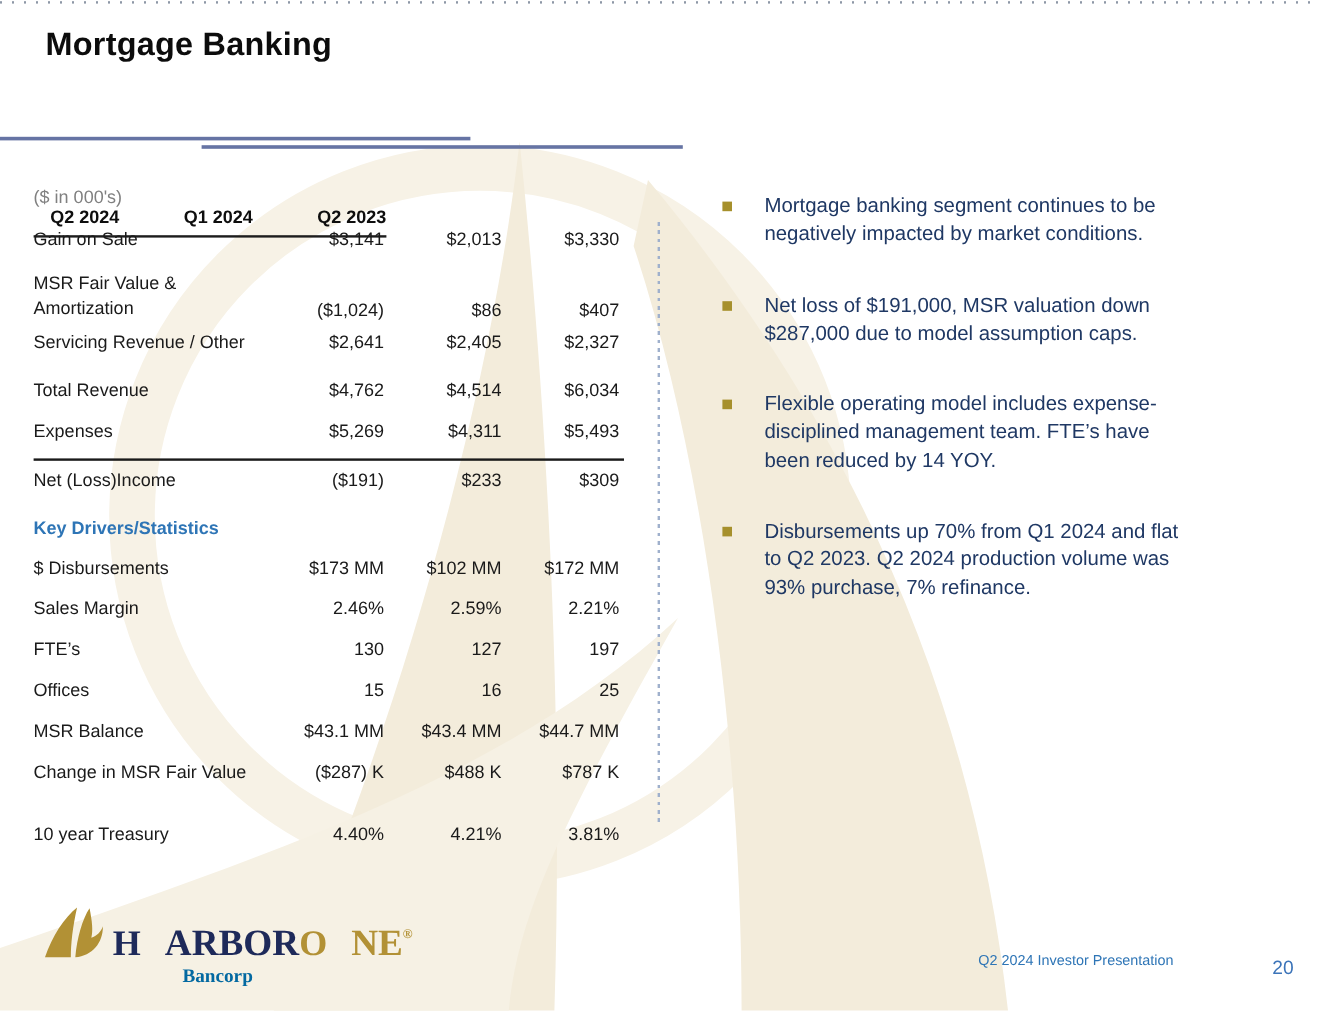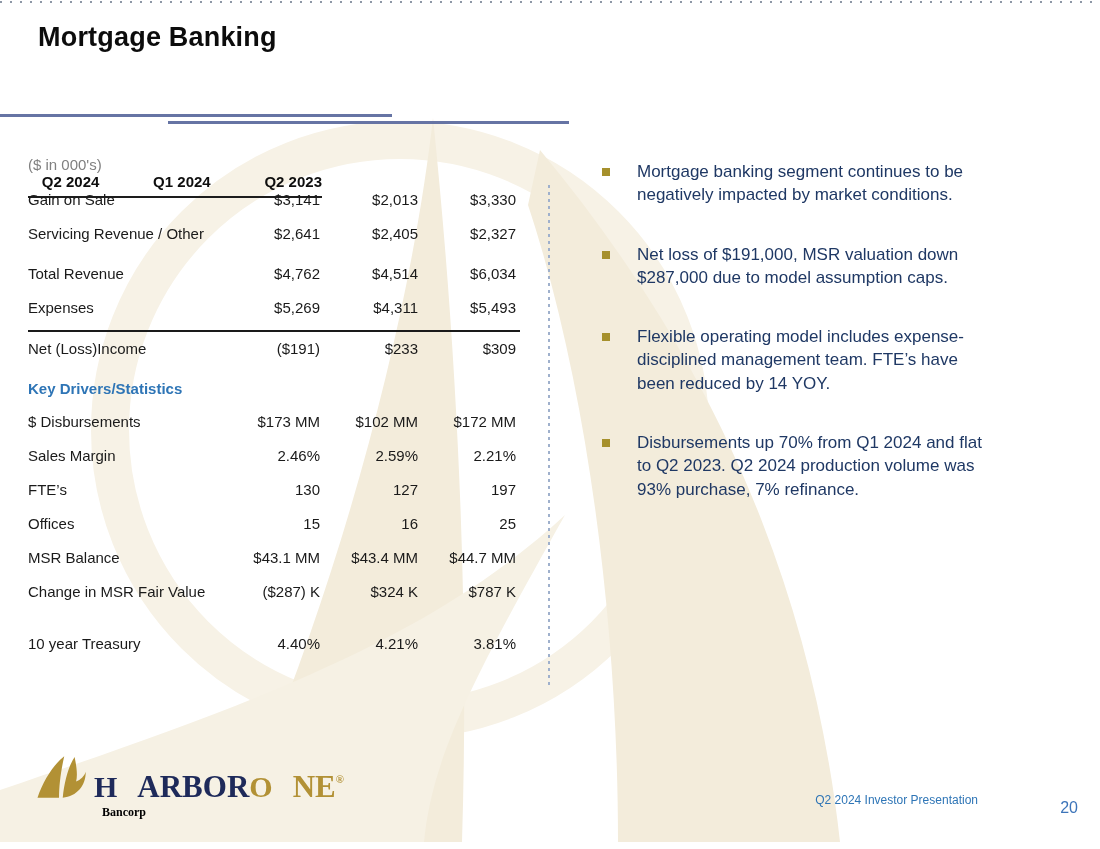--- a/index.html
+++ b/index.html
@@ -60,21 +60,21 @@
 
   
   .logo { position:absolute; left:36px; top:748px; }
   .logo-line { display:flex; align-items:flex-end; }
   .logo-word { font-family:"Liberation Serif", serif; font-weight:bold; margin-left:6px; line-height:1; padding-bottom:4px; white-space:nowrap; }
   .lg-big { font-size:30px; }
   .lg-small { font-size:31px;margin-left:20px; }
   .navy { color:#1e2a5a; }
   .gold { color:#b29135; }
   .reg { font-size:11px; vertical-align:14px; }
-  .bancorp { font-family:"Liberation Serif", serif; font-weight:bold; font-size:12px; color:#000000; margin-left:66px; margin-top:-1px; }
+  .bancorp { font-family:"Liberation Serif", serif; font-weight:bold; font-size:16px; color:#0369a1; margin-left:116px; margin-top:-1px; }
 
   
   .footer-caption { position:absolute; right:122px; top:793px; font-size:12px; color:#2e75b6; }
   .page-num { position:absolute; right:22px; top:799px; font-size:16px; color:#3c74b9; }
 </style>
 </head>
 <body>
 
 <svg class="watermark" viewBox="0 0 1100 849" xmlns="http://www.w3.org/2000/svg">
   <circle cx="400" cy="430" r="290" fill="none" stroke="#f7f2e6" stroke-width="38"></circle>
@@ -102,20 +102,29 @@
 
     <div class="t-row">
       <div class="t-label">Gain on Sale</div>
       <div class="t-vals">
         <div class="t-cell">$3,141</div>
         <div class="t-cell">$2,013</div>
         <div class="t-cell">$3,330</div>
       </div>
     </div>
 
+    <div class="t-row two-line">
+      <div class="t-label">MSR Fair Value &amp;
+Amortization</div>
+      <div class="t-vals">
+        <div class="t-cell">($1,024)</div>
+        <div class="t-cell">$86</div>
+        <div class="t-cell">$407</div>
+      </div>
+    </div>
 
     <div class="t-row">
       <div class="t-label">Servicing Revenue / Other</div>
       <div class="t-vals">
         <div class="t-cell">$2,641</div>
         <div class="t-cell">$2,405</div>
         <div class="t-cell">$2,327</div>
       </div>
     </div>
 
@@ -192,21 +201,21 @@
         <div class="t-cell">$43.1 MM</div>
         <div class="t-cell">$43.4 MM</div>
         <div class="t-cell">$44.7 MM</div>
       </div>
     </div>
 
     <div class="t-row">
       <div class="t-label">Change in MSR Fair Value</div>
       <div class="t-vals">
         <div class="t-cell">($287) K</div>
-        <div class="t-cell">$324 K</div>
+        <div class="t-cell">$488 K</div>
         <div class="t-cell">$787 K</div>
       </div>
     </div>
 
     <div class="t-row mt18">
       <div class="t-label">10 year Treasury</div>
       <div class="t-vals">
         <div class="t-cell">4.40%</div>
         <div class="t-cell">4.21%</div>
         <div class="t-cell">3.81%</div>

